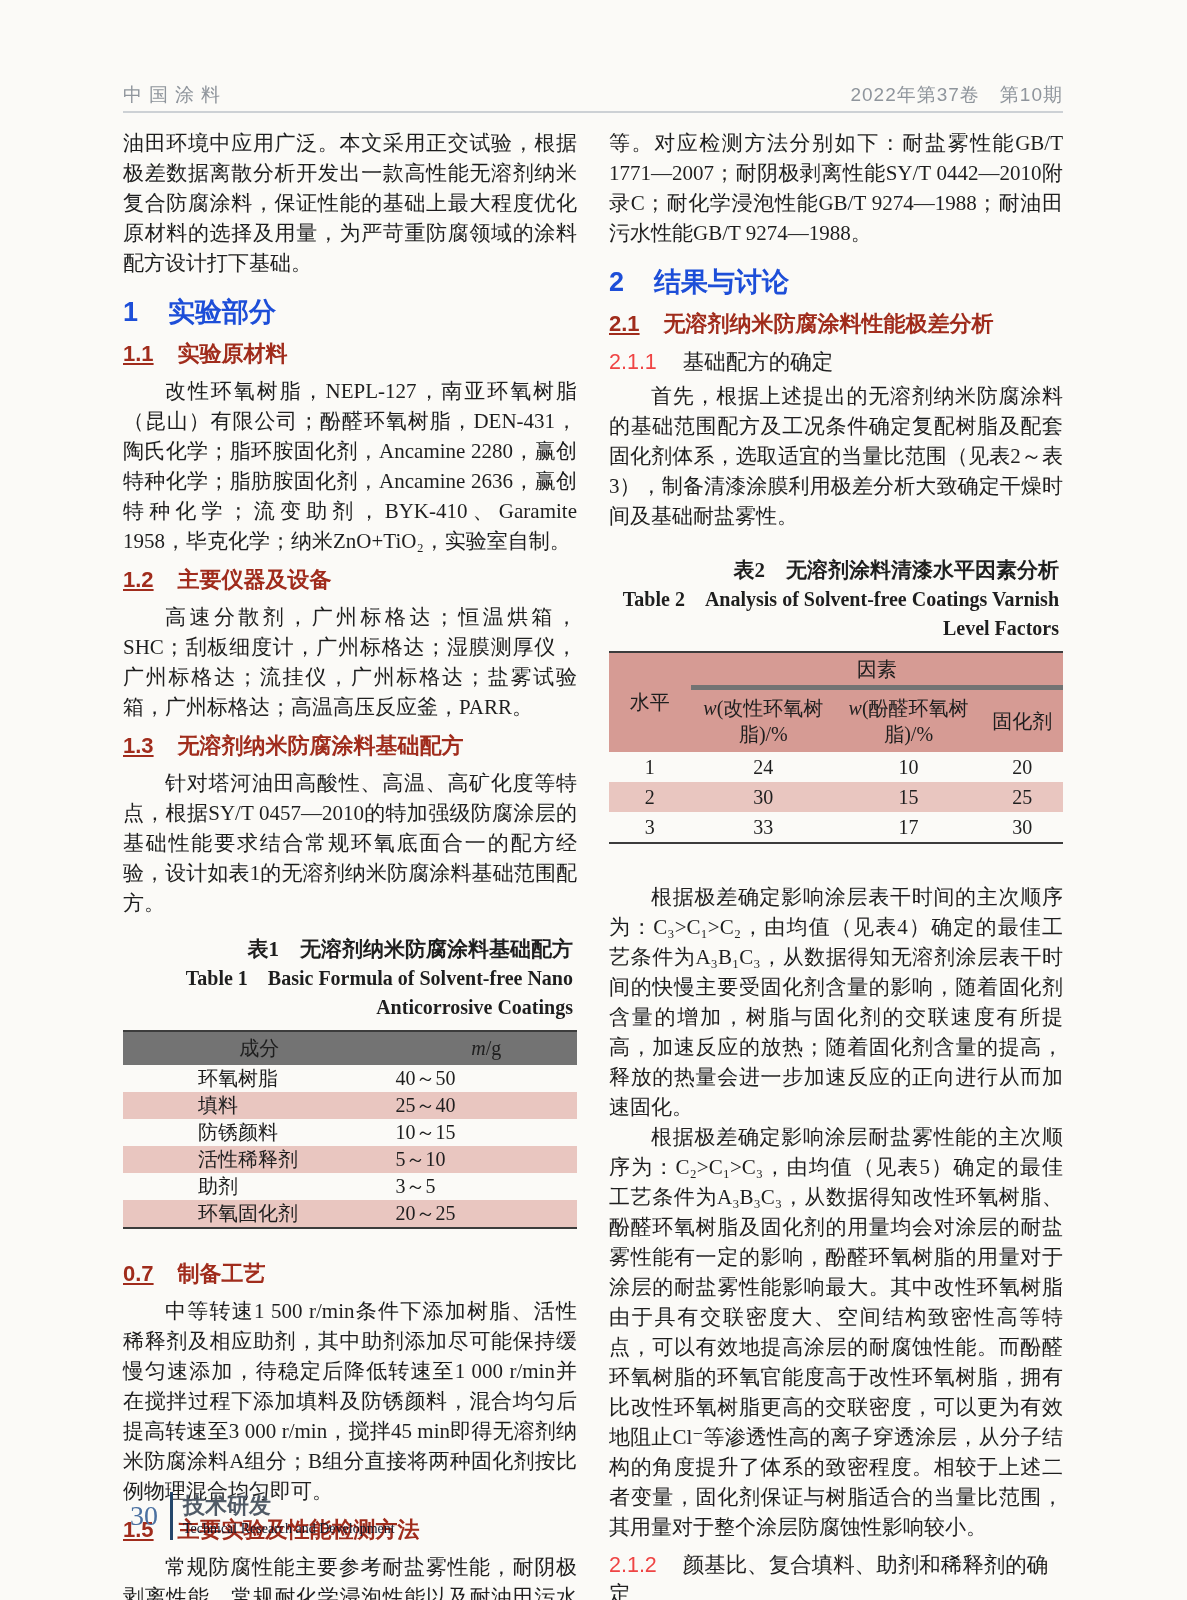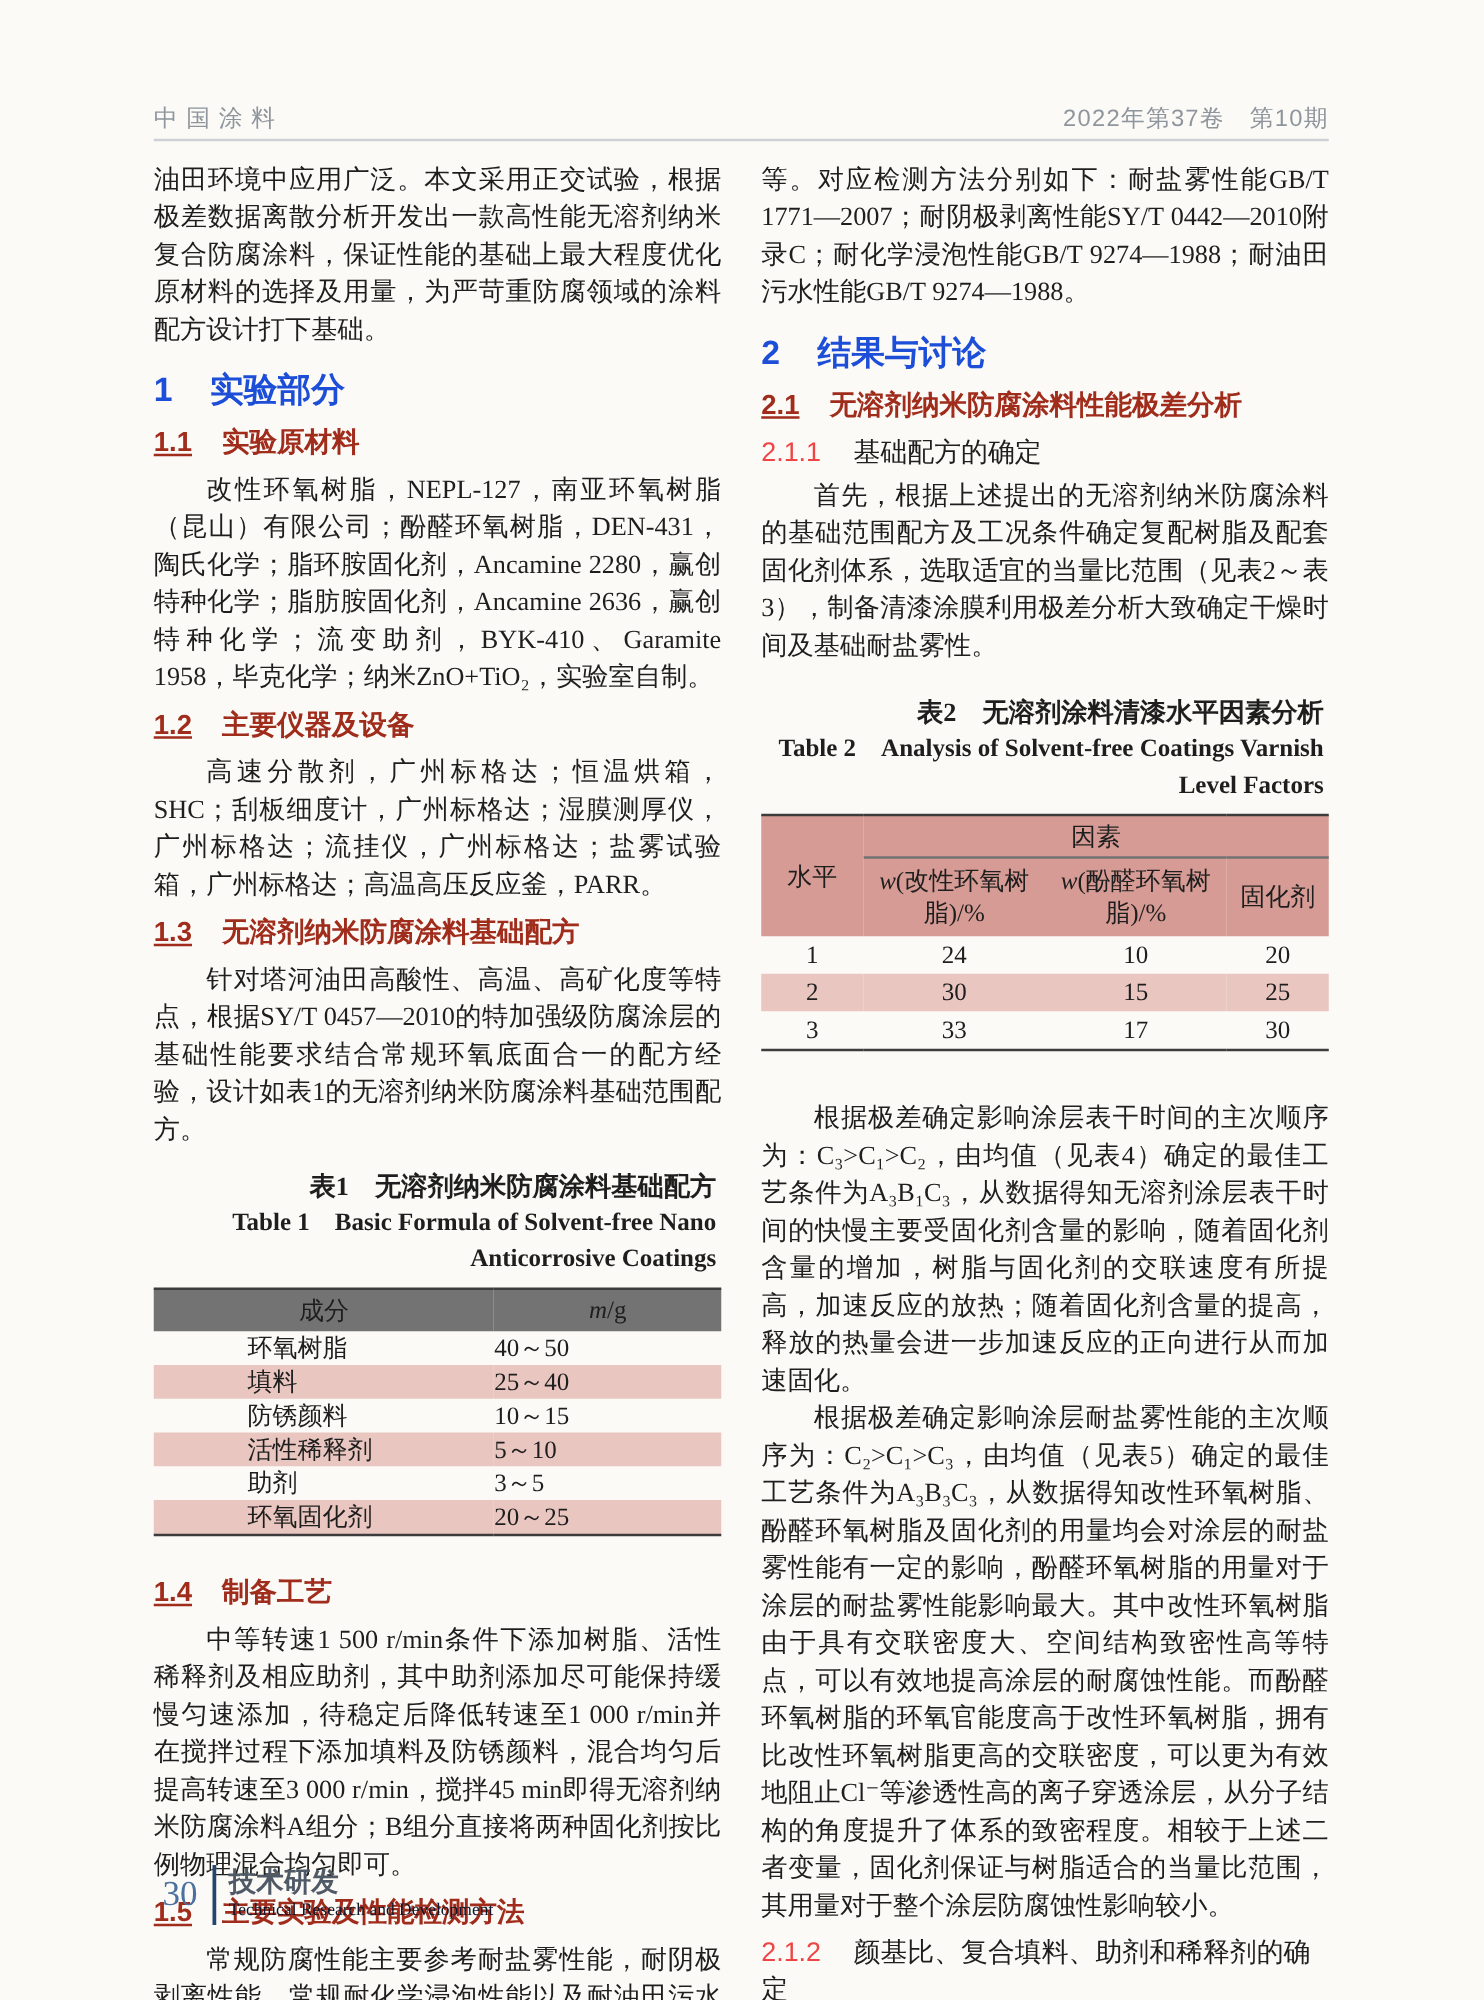--- a/index.html
+++ b/index.html
@@ -52,21 +52,21 @@
     font-size:20px;
   }
   th { font-weight:normal; }
   th, td { padding:0; }
   .t1 thead th { background:#737373; height:33px; text-align:center; }
   .t1 tbody td { height:24px; }
   .t1 tbody tr:nth-child(even) { background:#e9c6c0; }
   .t1 .cell-name { text-align:left; padding-left:75px; }
   .t1 .cell-val { text-align:left; }
   .t2 thead th { background:#d69b94; text-align:center; }
-  .t2 .factors-cell { height:32px; border-bottom:2px solid #737373;font-family:Liberation Mono, monospace; }
+  .t2 .factors-cell { height:32px; border-bottom:5px solid #737373;font-family:Liberation Mono, monospace; }
   .t2 .sub-head { height:62px; line-height:26px; font-size:20px; }
   .t2 tbody td { height:30px; text-align:center; }
   .t2 tbody tr:nth-child(2) { background:#e9c6c0; }
   .t2 col.c-level { width:18%; } .t2 col.c-f1 { width:32%; }
   .t2 col.c-f2 { width:32%; } .t2 col.c-cure { width:18%; }
   i.var { font-style:italic; font-family:"Liberation Serif",serif; }
   .page-footer {
     position:absolute; left:130px; top:1492px;
     display:flex; align-items:center;
   }
@@ -144,21 +144,21 @@
           <td class="cell-val">3～5</td>
         </tr>
         <tr>
           <td class="cell-name">环氧固化剂</td>
           <td class="cell-val">20～25</td>
         </tr>
       </tbody>
     </table>
 
     <h2 class="sub" style="margin-top:30px">
-      <span class="num">1.4</span><span class="ttl">制备工艺</span>
+      <span class="num">0.7</span><span class="ttl">制备工艺</span>
     </h2>
     <p class="body ind">中等转速1 500 r/min条件下添加树脂、活性稀释剂及相应助剂，其中助剂添加尽可能保持缓慢匀速添加，待稳定后降低转速至1 000 r/min并在搅拌过程下添加填料及防锈颜料，混合均匀后提高转速至3 000 r/min，搅拌45 min即得无溶剂纳米防腐涂料A组分；B组分直接将两种固化剂按比例物理混合均匀即可。</p>
 
     <h2 class="sub">
       <span class="num">1.5</span><span class="ttl">主要实验及性能检测方法</span>
     </h2>
     <p class="body ind">常规防腐性能主要参考耐盐雾性能，耐阴极剥离性能，常规耐化学浸泡性能以及耐油田污水性能</p>
   </div>
 
   <div class="col">

